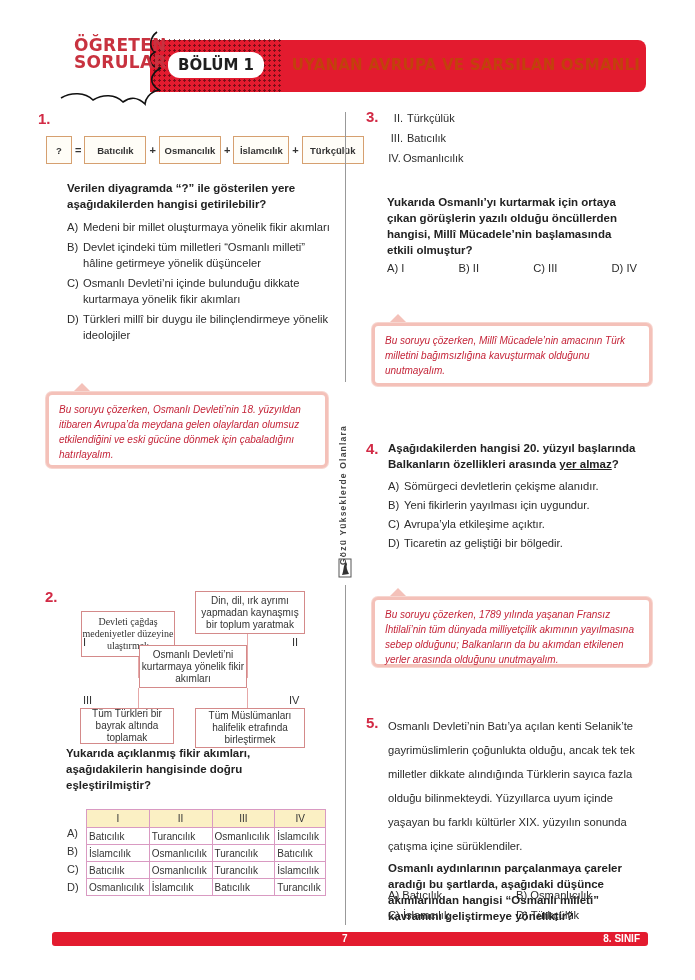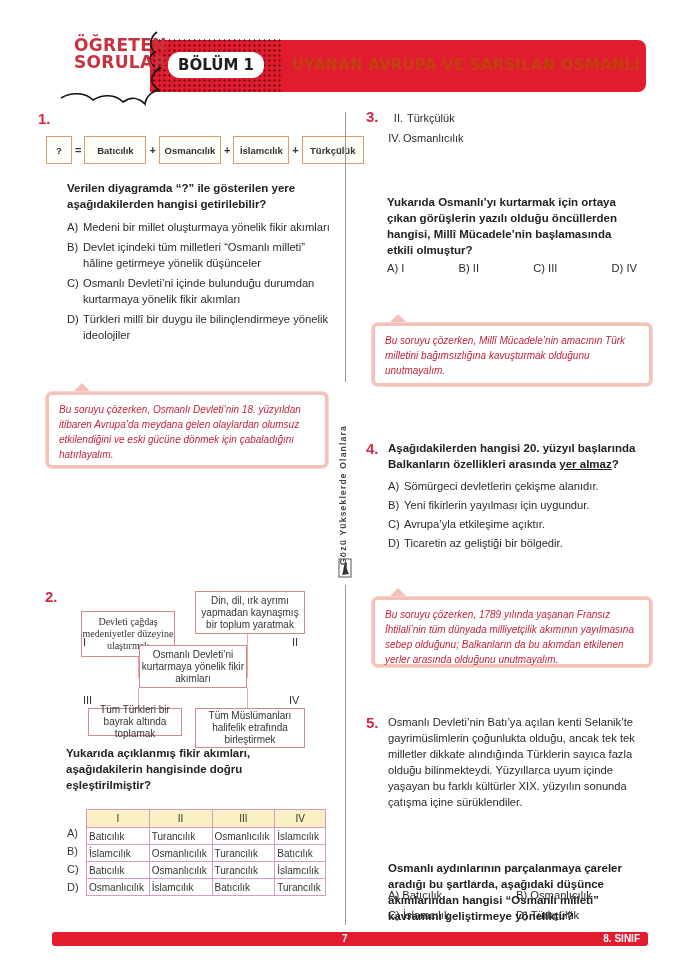--- a/index.html
+++ b/index.html
@@ -91,33 +91,34 @@
   <div class="opt">
       <span class="lbl">A)</span>
       <span>Medeni bir millet oluşturmaya yönelik fikir akımları</span>
     </div>
   <div class="opt">
       <span class="lbl">B)</span>
       <span>Devlet içindeki tüm milletleri “Osmanlı milleti” hâline getirmeye yönelik düşünceler</span>
     </div>
   <div class="opt">
       <span class="lbl">C)</span>
-      <span>Osmanlı Devleti’ni içinde bulunduğu durumdan kurtarmaya yönelik fikir akımları</span>
+      <span>Osmanlı Devleti’ni içinde bulunduğu dikkate kurtarmaya yönelik fikir akımları</span>
     </div>
   <div class="opt">
       <span class="lbl">D)</span>
       <span>Türkleri millî bir duygu ile bilinçlendirmeye yönelik ideolojiler</span>
     </div>
 </div>
 <div class="abs hint-tab" style="left:72px;top:383px;"></div>
 <div class="abs hint" style="left:46px;top:392px;width:282px;height:76px;">Bu soruyu çözerken, Osmanlı Devleti’nin 18. yüzyıldan itibaren Avrupa’da meydana gelen olaylardan olumsuz etkilendiğini ve eski gücüne dönmek için çabaladığını hatırlayalım.</div>
 
 <div class="abs qnum" style="left:366px;top:108px;">3.</div>
 <div class="abs opts" style="left:386px;top:108px;width:200px;font-size:11px;line-height:20px;">
   <div><span style="display:inline-block;width:17px;text-align:right;margin-right:4px;">II.</span><span>Türkçülük</span></div>
+  <div><span style="display:inline-block;width:17px;text-align:right;margin-right:4px;">III.</span><span>Batıcılık</span></div>
   <div><span style="display:inline-block;width:17px;text-align:center;margin-right:0;">IV.</span><span>Osmanlıcılık</span></div>
 </div>
 <div class="abs stem" style="left:387px;top:194px;width:245px;">Yukarıda Osmanlı’yı kurtarmak için ortaya çıkan görüşlerin yazılı olduğu öncüllerden hangisi, Millî Mücadele’nin başlamasında etkili olmuştur?</div>
 <div class="abs opts" style="left:387px;top:260px;width:250px;display:flex;justify-content:space-between;">
   <span>A) I</span>
   <span>B) II</span>
   <span>C) III</span>
   <span>D) IV</span>
 </div>
 <div class="abs hint-tab" style="left:388px;top:314px;"></div>
@@ -157,21 +158,21 @@
 <div class="abs hint" style="left:372px;top:597px;width:280px;height:70px;">Bu soruyu çözerken, 1789 yılında yaşanan Fransız İhtilali’nin tüm dünyada milliyetçilik akımının yayılmasına sebep olduğunu; Balkanların da bu akımdan etkilenen yerler arasında olduğunu unutmayalım.</div>
 
 <div class="abs qnum" style="left:45px;top:588px;">2.</div>
 <div class="abs dline" style="left:138px;top:634px;width:1px;height:44px;"></div>
 <div class="abs dline" style="left:247px;top:634px;width:1px;height:44px;"></div>
 <div class="abs dline" style="left:138px;top:688px;width:1px;height:20px;"></div>
 <div class="abs dline" style="left:247px;top:688px;width:1px;height:20px;"></div>
 <div class="abs dbox" style="left:81px;top:611px;width:94px;height:46px;font-family:Liberation Serif, serif;">Devleti çağdaş medeniyetler düzeyine ulaştırmak</div>
 <div class="abs dbox" style="left:195px;top:591px;width:110px;height:43px;">Din, dil, ırk ayrımı yapmadan kaynaşmış bir toplum yaratmak</div>
 <div class="abs dbox" style="left:139px;top:645px;width:108px;height:43px;">Osmanlı Devleti’ni kurtarmaya yönelik fikir akımları</div>
-<div class="abs dbox" style="left:88px;top:708px;width:94px;height:28px;">Tüm Türkleri bir bayrak altında toplamak</div>
+<div class="abs dbox" style="left:80px;top:708px;width:94px;height:36px;">Tüm Türkleri bir bayrak altında toplamak</div>
 <div class="abs dbox" style="left:195px;top:708px;width:110px;height:40px;">Tüm Müslümanları halifelik etrafında birleştirmek</div>
 <div class="abs roman" style="left:83px;top:636px;">I</div>
 <div class="abs roman" style="left:292px;top:636px;">II</div>
 <div class="abs roman" style="left:83px;top:694px;">III</div>
 <div class="abs roman" style="left:289px;top:694px;">IV</div>
 
 <div class="abs stem" style="left:66px;top:745px;width:240px;">Yukarıda açıklanmış fikir akımları, aşağıdakilerin hangisinde doğru eşleştirilmiştir?</div>
 
 <div class="abs rowlbl" style="left:67px;top:824px;">
   <div>A)</div>
@@ -208,21 +209,21 @@
   <tr>
     <td>Osmanlıcılık</td>
     <td>İslamcılık</td>
     <td>Batıcılık</td>
     <td>Turancılık</td>
   </tr>
 </tbody>
   </table>
 
 <div class="abs qnum" style="left:366px;top:714px;">5.</div>
-<div class="abs opts" style="left:388px;top:714px;width:260px;line-height:16px;">Osmanlı Devleti’nin Batı’ya açılan kenti Selanik’te gayrimüslimlerin çoğunlukta olduğu, ancak tek tek milletler dikkate alındığında Türklerin sayıca fazla olduğu bilinmekteydi. Yüzyıllarca uyum içinde yaşayan bu farklı kültürler XIX. yüzyılın sonunda çatışma içine sürüklendiler.</div>
+<div class="abs opts" style="left:388px;top:714px;width:260px;line-height:24px;">Osmanlı Devleti’nin Batı’ya açılan kenti Selanik’te gayrimüslimlerin çoğunlukta olduğu, ancak tek tek milletler dikkate alındığında Türklerin sayıca fazla olduğu bilinmekteydi. Yüzyıllarca uyum içinde yaşayan bu farklı kültürler XIX. yüzyılın sonunda çatışma içine sürüklendiler.</div>
 <div class="abs stem" style="left:388px;top:860px;width:262px;">Osmanlı aydınlarının parçalanmaya çareler aradığı bu şartlarda, aşağıdaki düşünce akımlarından hangisi “Osmanlı milleti” kavramını geliştirmeye yöneliktir?</div>
 <div class="abs opts" style="left:388px;top:885px;width:260px;line-height:20px;display:grid;grid-template-columns:128px 128px;">
   <span>A) Batıcılık</span>
   <span>B) Osmanlıcılık</span>
   <span>C) İslamcılık</span>
   <span>D) Türkçülük</span>
 </div>
 
 <div class="abs footer">
   <span class="abs" style="left:290px;top:0;line-height:14px;">7</span>

